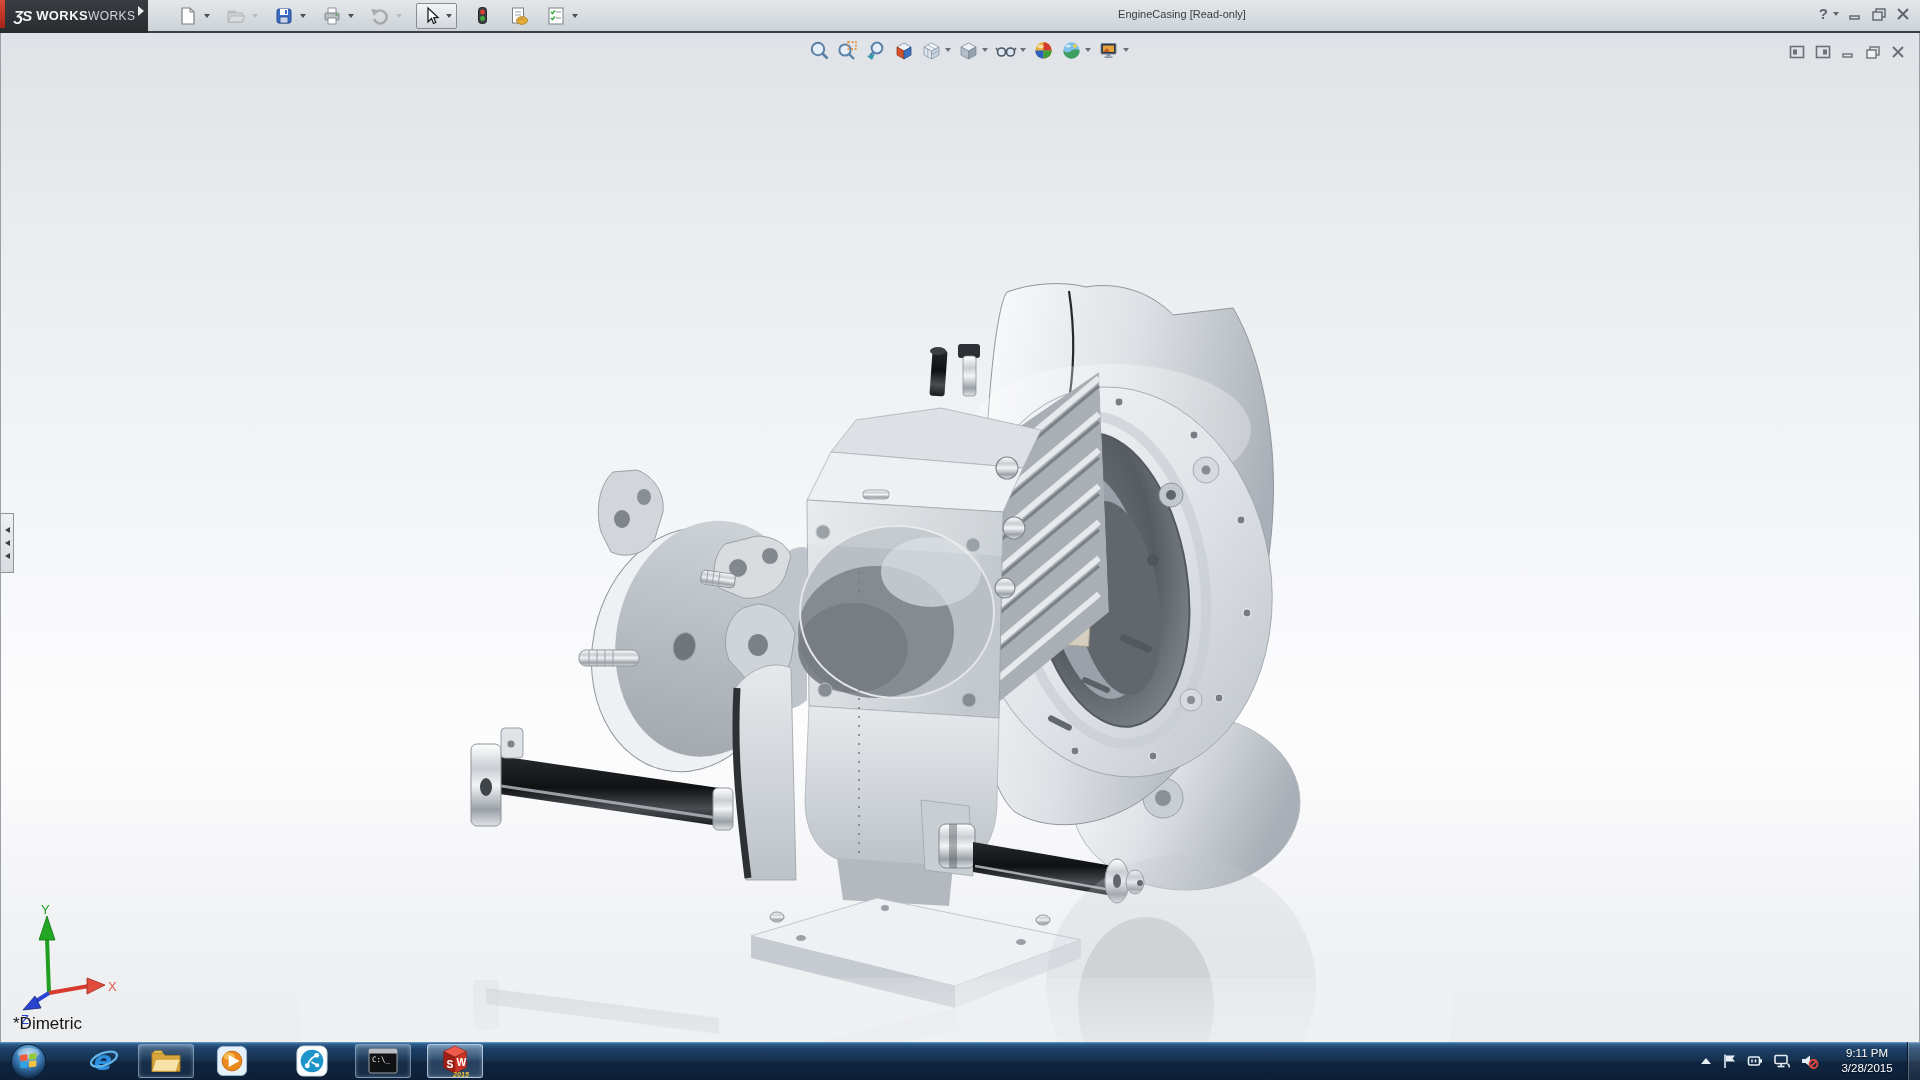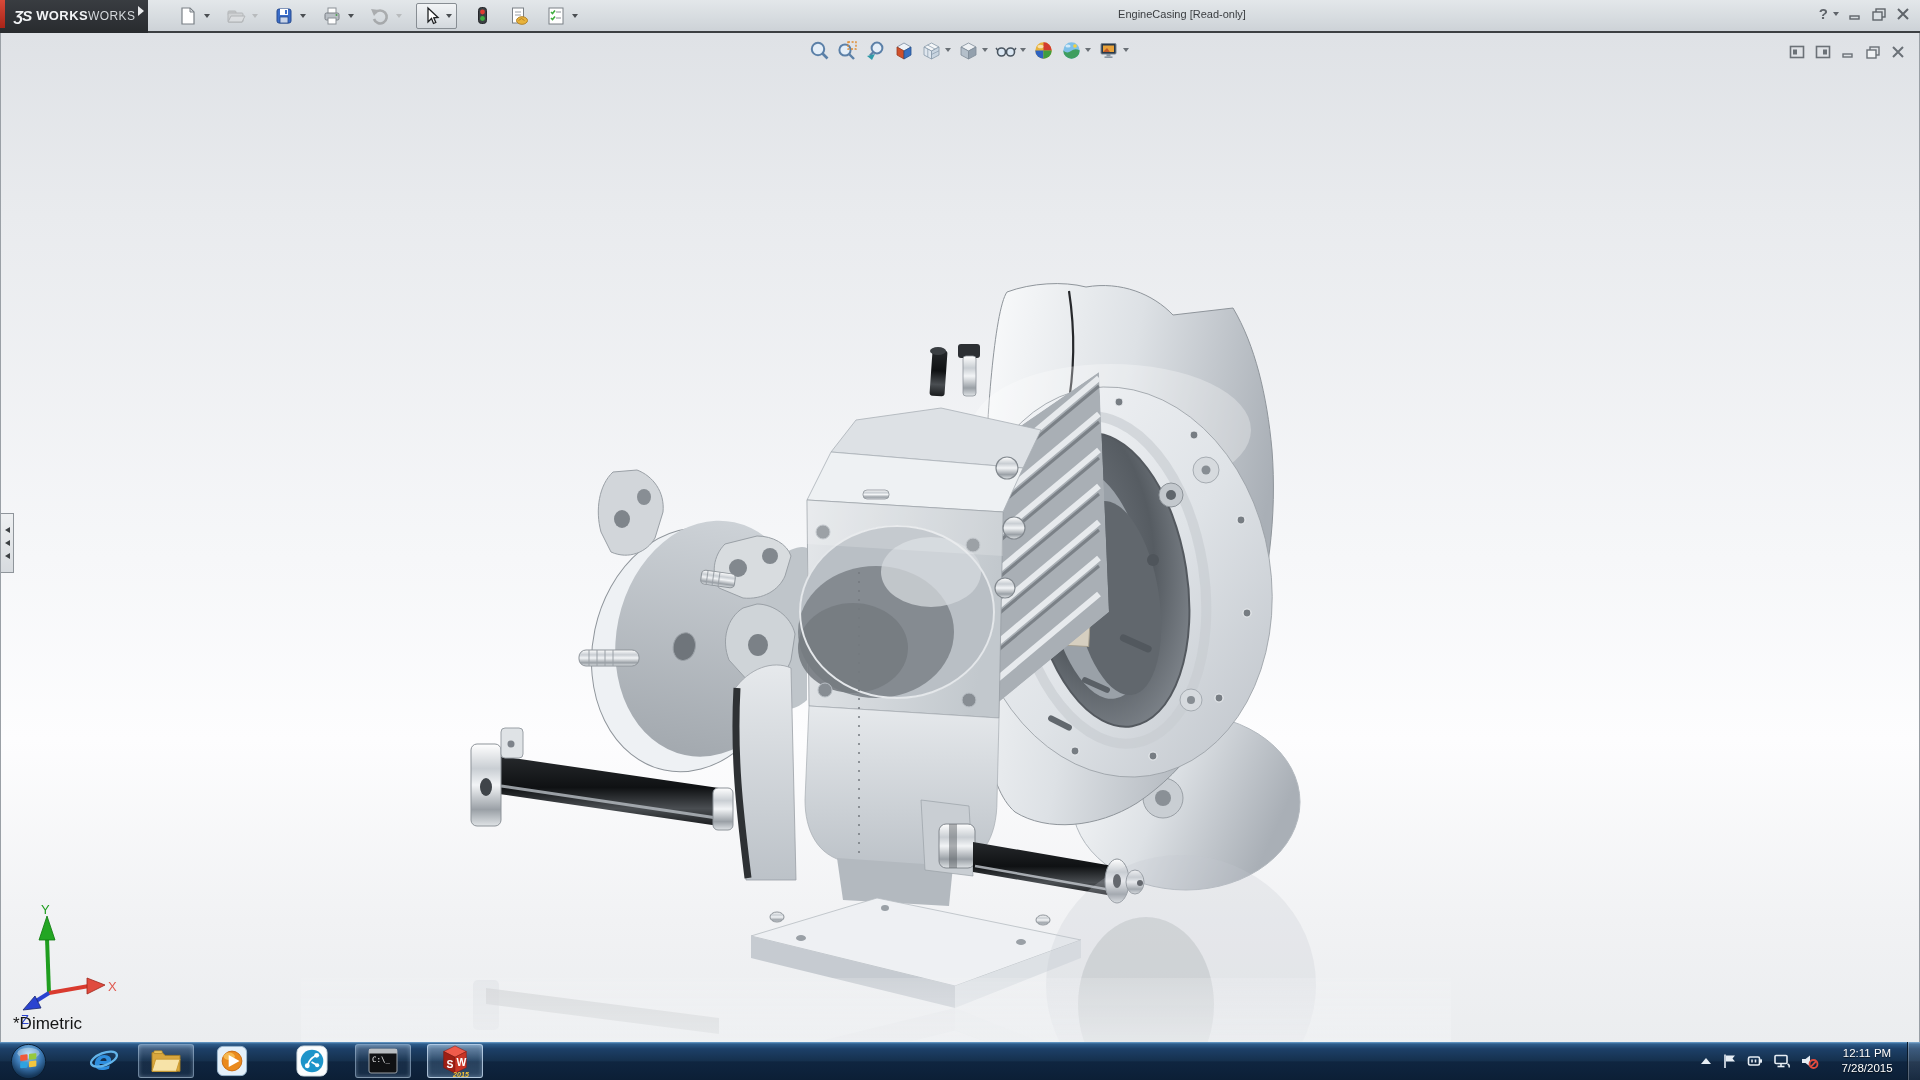--- a/index.html
+++ b/index.html
@@ -645,18 +645,18 @@
       <line x1="8" y1="10.5" x2="8" y2="13" stroke="#e6edf4" stroke-width="1.6"></line>
       <line x1="4.5" y1="13.5" x2="11.5" y2="13.5" stroke="#e6edf4" stroke-width="1.6"></line>
       <path d="M14.5,11 q2.5,1 1.5,3.5" fill="none" stroke="#e6edf4" stroke-width="1.4"></path>
     </svg>
     <svg width="19" height="17" viewBox="0 0 19 17">
       <polygon points="2,6 5.5,6 10,2.5 10,13.5 5.5,10 2,10" fill="#e6edf4"></polygon>
       <circle cx="13.5" cy="11" r="4" fill="none" stroke="#e04b3e" stroke-width="1.8"></circle>
       <line x1="10.8" y1="13.8" x2="16.2" y2="8.2" stroke="#e04b3e" stroke-width="1.8"></line>
     </svg>
     <div class="clock">
-      <div>12:11 PM</div>
-      <div>7/28/2015</div>
+      <div>9:11 PM</div>
+      <div>3/28/2015</div>
     </div>
   </div>
   <div class="show-desktop"></div>
 </div>
 
 </body></html>

